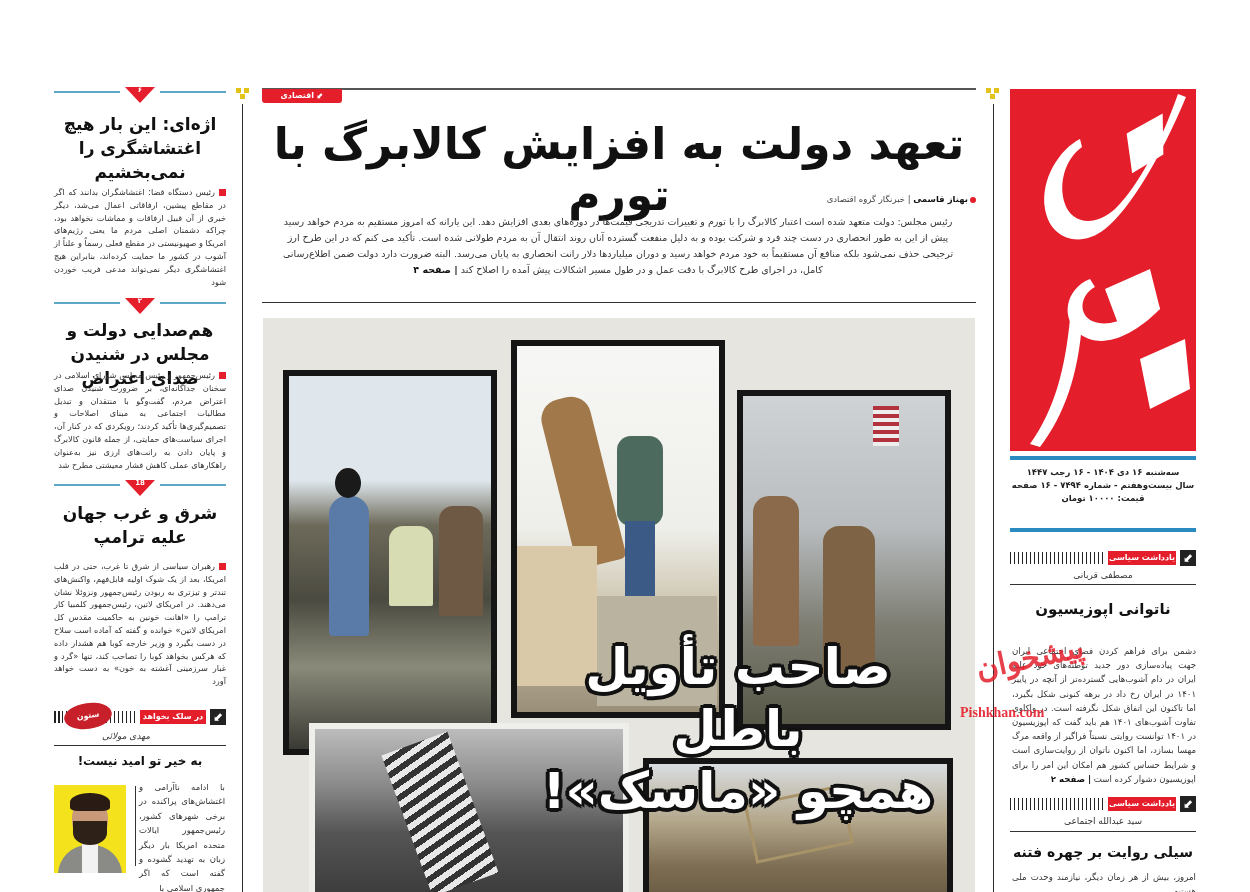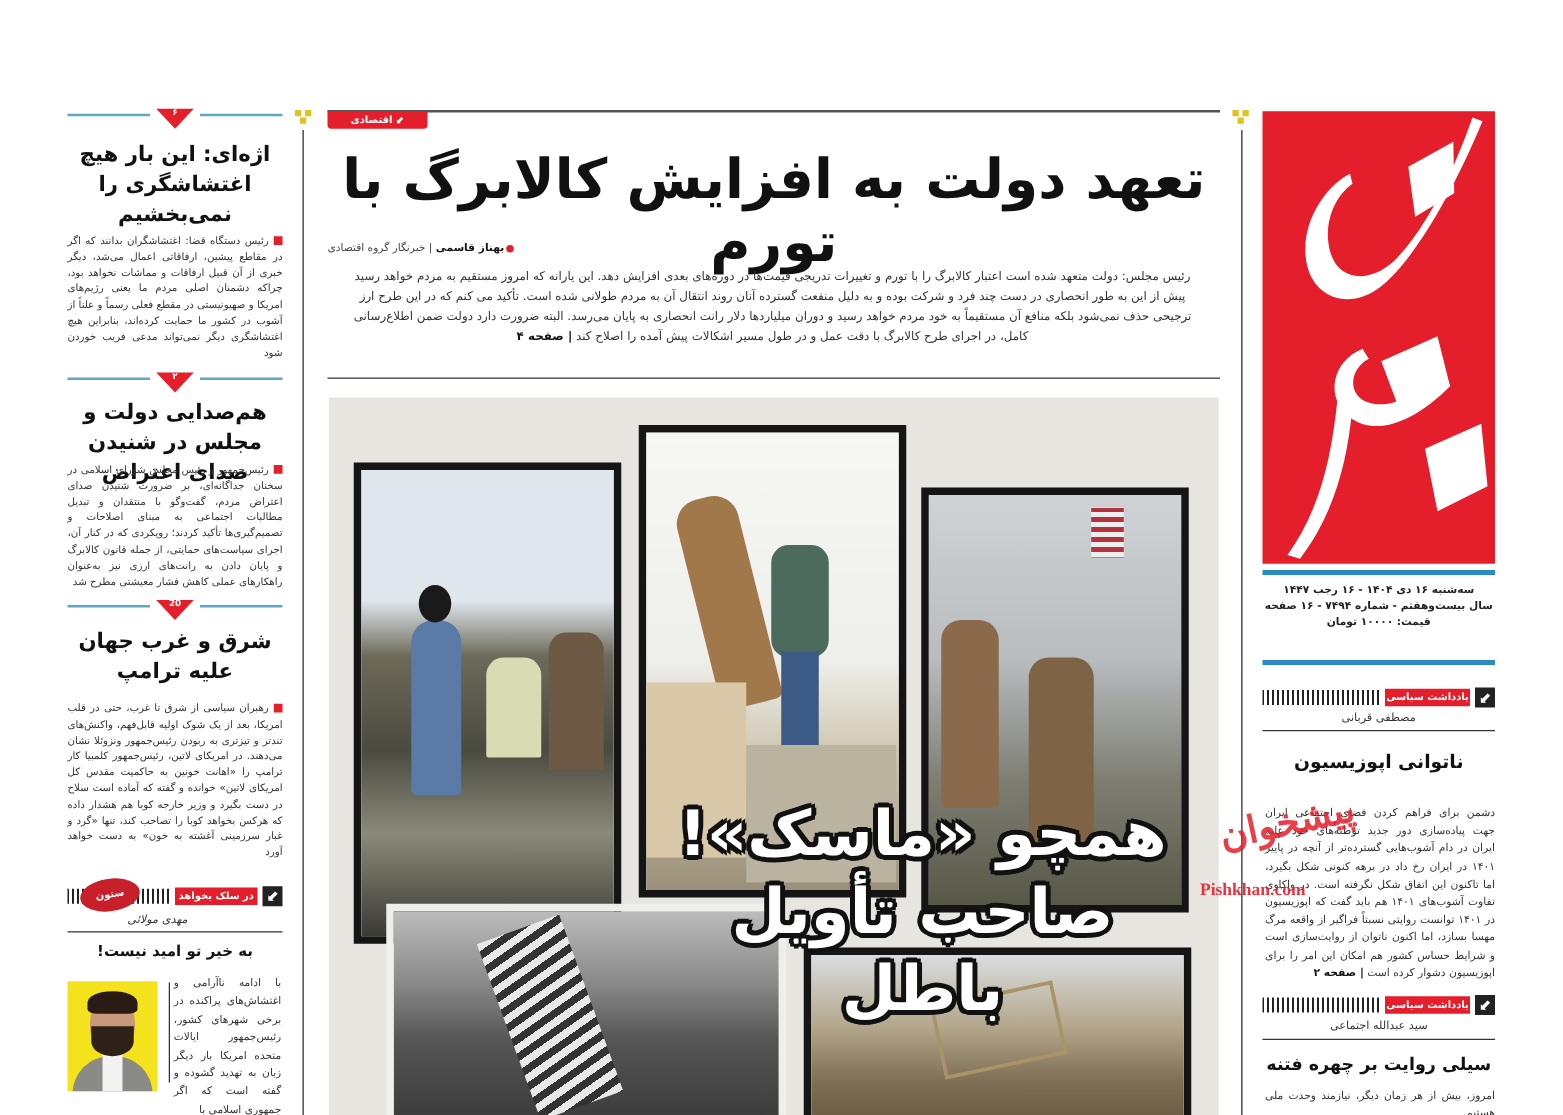--- a/index.html
+++ b/index.html
@@ -32,21 +32,21 @@
   .byline { position: absolute; text-align: center; font-size: 9px; color: #333; }
   .hrule { position: absolute; height: 1px; background: #333; }
   .rc-title { position: absolute; text-align: center; font-weight: bold; color: #111; }
   .rc-body { position: absolute; text-align: justify; font-size: 8.6px; line-height: 14.2px; color: #333; }
   .pageref { font-weight: bold; color: #111; }
 
   
   .topline { position: absolute; left: 262px; top: 88px; width: 714px; height: 2px; background: #555; }
   .section-tag { position: absolute; left: 262px; top: 89px; width: 80px; height: 14px; background: #e41e2b; color: #fff; font-size: 8px; font-weight: bold; text-align: center; line-height: 14px; border-radius: 0 0 3px 3px; }
   .headline { position: absolute; left: 262px; top: 118px; width: 714px; text-align: center; font-family: "DejaVu Sans", sans-serif; font-size: 44px; font-weight: bold; letter-spacing: -1px; color: #111; }
-  .author { position: absolute; left: 262px; top: 194px; width: 714px; text-align: left; font-size: 8.5px; color: #444; }
+  .author { position: absolute; left: 262px; top: 194px; width: 714px; text-align: right; font-size: 8.5px; color: #444; }
   .author .dot { display: inline-block; width: 6px; height: 6px; border-radius: 50%; background: #e41e2b; margin-left: 2px; vertical-align: middle; }
   .author b { color: #111; }
   .lead { position: absolute; left: 280px; top: 214px; width: 676px; text-align: center; font-size: 9.5px; line-height: 16px; color: #333; }
   .lead-rule { position: absolute; left: 262px; top: 302px; width: 714px; height: 1px; background: #333; }
 
   .collage { position: absolute; left: 263px; top: 318px; width: 712px; height: 574px; background: #e6e5df; overflow: hidden; }
   .photo { position: absolute; border: 6px solid #151515; overflow: hidden; }
   .photo .scene { position: absolute; inset: 0; }
   .coll-title { position: absolute; color: #fff; font-weight: bold; font-size: 50px; line-height: 62px; text-align: center;
      text-shadow: -3px -3px 0 #111, 3px -3px 0 #111, -3px 3px 0 #111, 3px 3px 0 #111, 0 4px 0 #111, 4px 0 0 #111, -4px 0 0 #111, 0 -4px 0 #111; }
@@ -181,22 +181,22 @@
     <div class="scene" style="background:linear-gradient(180deg,#bcbcbc 0%,#8a8a8a 30%,#555 55%,#333 100%);"></div>
     <div class="abs" style="left:90px; top:10px; width:70px; height:150px; background:repeating-linear-gradient(165deg,#e8e8e8 0 6px,#333 6px 12px); transform:rotate(-20deg);"></div>
   </div>
 
   <div class="photo" style="left:380px; top:440px; width:310px; height:170px;">
     <div class="scene" style="background:linear-gradient(180deg,#d9dde0 0%,#b5a98e 35%,#7d6d52 65%,#5a4e3a 100%);"></div>
     <div class="abs" style="left:100px; top:30px; width:100px; height:60px; border:3px solid #a89468; transform:rotate(-12deg);"></div>
   </div>
 
   <div class="coll-title" style="left:270px; top:318px; width:410px;">
+    <div>صاحب تأویل باطل</div>
     <div>همچو «ماسک»!</div>
-    <div>صاحب تأویل باطل</div>
   </div>
 </div>
 
 <div class="lc-head" style="top:87px;">
   <div class="ln l"></div>
   <div class="ln r"></div>
   <div class="tri"></div>
   <div class="num">۶</div>
 </div>
 <div class="lc-title" style="top:112px;">اژه‌ای: این بار هیچ اغتشاشگری را نمی‌بخشیم</div>
@@ -208,21 +208,21 @@
   <div class="tri"></div>
   <div class="num">۲</div>
 </div>
 <div class="lc-title" style="top:318px;">هم‌صدایی دولت و مجلس در شنیدن صدای اعتراض</div>
 <div class="lc-body" style="top:369px;"><span class="sq"></span><span>رئیس‌جمهور و رئیس مجلس شورای اسلامی در سخنان جداگانه‌ای، بر ضرورت شنیدن صدای اعتراض مردم، گفت‌وگو با منتقدان و تبدیل مطالبات اجتماعی به مبنای اصلاحات و تصمیم‌گیری‌ها تأکید کردند؛ رویکردی که در کنار آن، اجرای سیاست‌های حمایتی، از جمله قانون کالابرگ و پایان دادن به رانت‌های ارزی نیز به‌عنوان راهکارهای عملی کاهش فشار معیشتی مطرح شد</span></div>
 
 <div class="lc-head" style="top:480px;">
   <div class="ln l"></div>
   <div class="ln r"></div>
   <div class="tri"></div>
-  <div class="num">20</div>
+  <div class="num">18</div>
 </div>
 <div class="lc-title" style="top:501px;">شرق و غرب جهان علیه ترامپ</div>
 <div class="lc-body" style="top:560px;"><span class="sq"></span><span>رهبران سیاسی از شرق تا غرب، حتی در قلب امریکا، بعد از یک شوک اولیه قابل‌فهم، واکنش‌های تندتر و تیزتری به ربودن رئیس‌جمهور ونزوئلا نشان می‌دهند. در امریکای لاتین، رئیس‌جمهور کلمبیا کار ترامپ را «اهانت خونین به حاکمیت مقدس کل امریکای لاتین» خوانده و گفته که آماده است سلاح در دست بگیرد و وزیر خارجه کوبا هم هشدار داده که هرکس بخواهد کوبا را تصاحب کند، تنها «گرد و غبار سرزمینی آغشته به خون» به دست خواهد آورد</span></div>
 
 <div class="col-head">
   <div class="hatch"></div>
   <div class="stamp">ستون شیشه‌ای</div>
   <div class="tag">در سلک بخواهد</div>
   <div class="arrow">⬋</div>
 </div>

